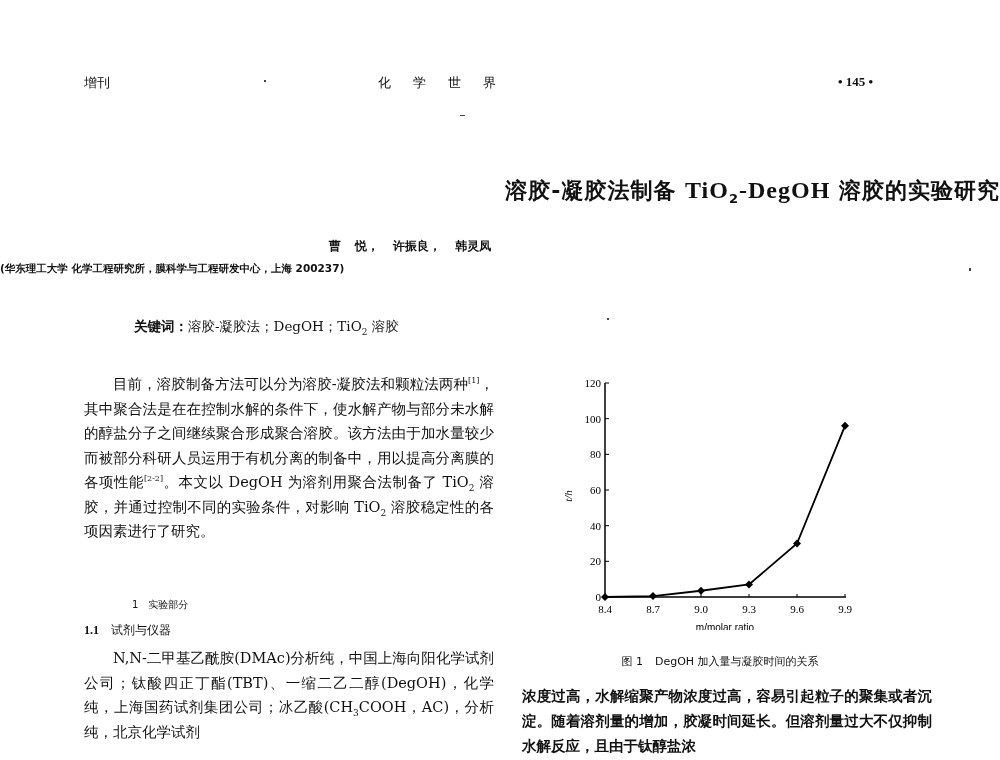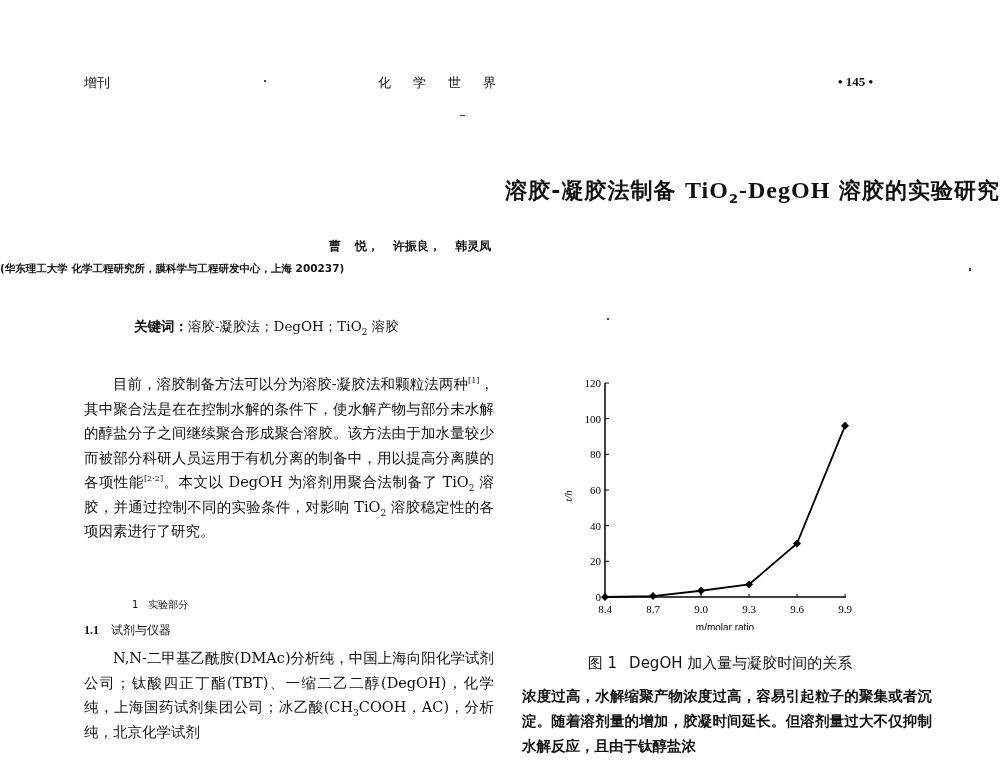--- a/index.html
+++ b/index.html
@@ -30,21 +30,21 @@
   #keywords .kw-label { font-weight: bold; font-family: "DejaVu Sans", sans-serif; text-align: center; }
   .col-left { left: 84px; width: 410px; font-size: 14.5px; line-height: 24.5px; }
   #para1 { top: 372px; text-indent: 2em; text-align: justify; }
   sup { font-size: 8px; line-height: 0; }
   sub { font-size: 9px; line-height: 0; }
   #sec1 { top: 593px; font-weight: normal; font-family: "DejaVu Sans", sans-serif; font-size: 10px; margin-left: 48px; }
   #sec11 { top: 618px; font-family: "DejaVu Sans", sans-serif; font-size: 12px; }
   #sec11 .num { font-weight: bold; font-family: "Liberation Serif", serif; margin-right: 12px; }
   #para2 { top: 646px; text-indent: 2em; text-align: justify; }
   #chart { left: 540px; top: 370px; width: 330px; height: 260px; }
-  #fig-caption { top: 654px; left: 510px; width: 420px; text-align: center; font-size: 15px; font-family: "DejaVu Sans", sans-serif; }
+  #fig-caption { top: 654px; left: 510px; width: 420px; text-align: center; font-size: 11px; font-family: "DejaVu Sans", sans-serif; }
   #fig-caption .fig-num { margin-right: 12px; }
   #para-right { top: 684px; left: 522px; width: 410px; font-size: 14.5px; line-height: 25px; font-family: "DejaVu Sans", sans-serif; font-weight: bold; text-align: justify; }
 </style>
 </head>
 <body>
 
 <div class="abs running-head" id="rh-left">增刊</div>
 <div class="abs running-head" id="rh-center">化学世界</div>
 <div class="abs running-head" id="rh-right">• 145 •</div>
 

